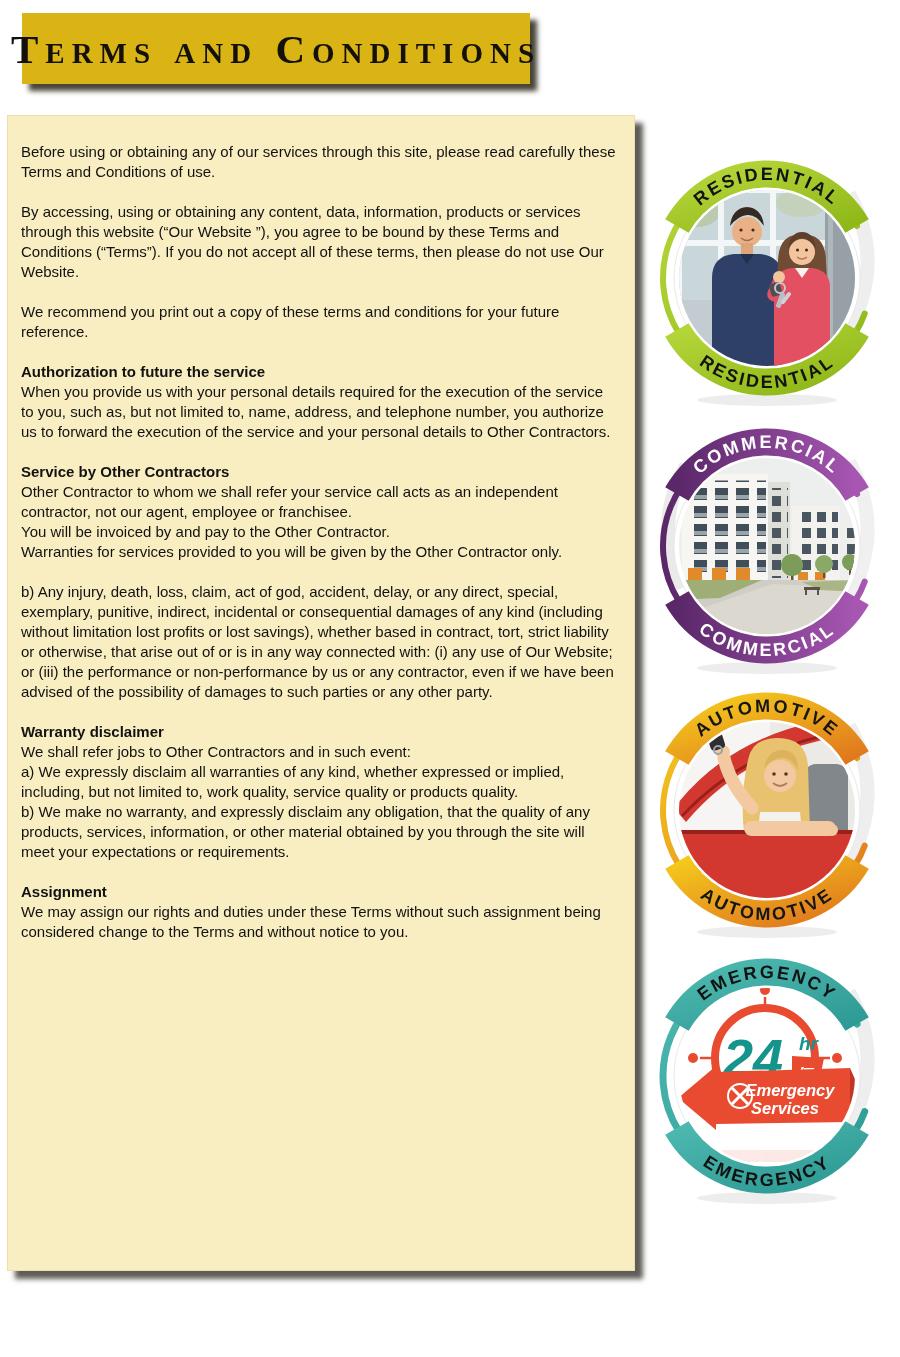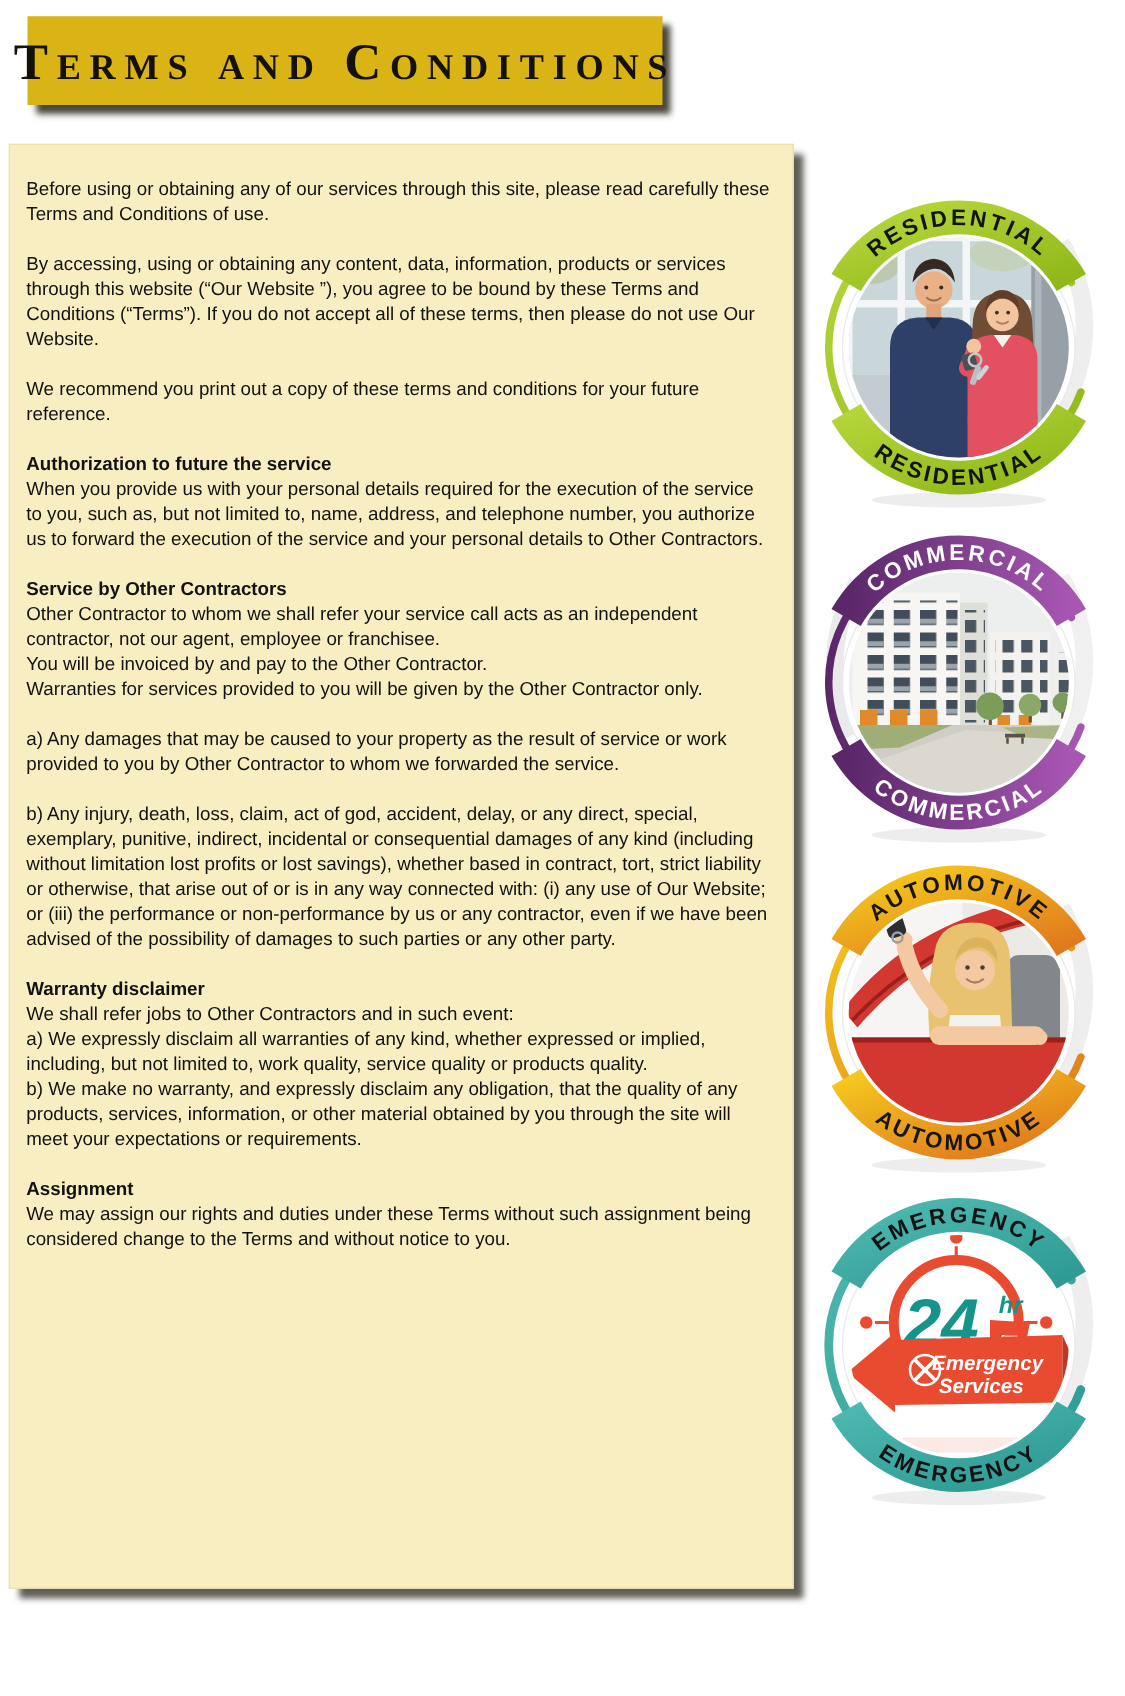--- a/index.html
+++ b/index.html
@@ -59,21 +59,20 @@
 <div class="banner">
   <h1>Terms and Conditions</h1>
 </div>
 
 <div class="sheet">
     <p>Before using or obtaining any of our services through this site, please read carefully these Terms and Conditions of use.</p>
     <p>By accessing, using or obtaining any content, data, information, products or services through this website (“Our Website ”), you agree to be bound by these Terms and Conditions (“Terms”). If you do not accept all of these terms, then please do not use Our Website.</p>
     <p>We recommend you print out a copy of these terms and conditions for your future reference.</p>
     <p><b>Authorization to future the service</b><br>When you provide us with your personal details required for the execution of the service to you, such as, but not limited to, name, address, and telephone number, you authorize us to forward the execution of the service and your personal details to Other Contractors.</p>
     <p><b>Service by Other Contractors</b><br>Other Contractor to whom we shall refer your service call acts as an independent contractor, not our agent, employee or franchisee.<br>You will be invoiced by and pay to the Other Contractor.<br>Warranties for services provided to you will be given by the Other Contractor only.</p>
-    <p>a) Any damages that may be caused to your property as the result of service or work provided to you by Other Contractor to whom we forwarded the service.</p>
     <p>b) Any injury, death, loss, claim, act of god, accident, delay, or any direct, special, exemplary, punitive, indirect, incidental or consequential damages of any kind (including without limitation lost profits or lost savings), whether based in contract, tort, strict liability or otherwise, that arise out of or is in any way connected with: (i) any use of Our Website; or (iii) the performance or non-performance by us or any contractor, even if we have been advised of the possibility of damages to such parties or any other party.</p>
     <p><b>Warranty disclaimer</b><br>We shall refer jobs to Other Contractors and in such event:<br>a) We expressly disclaim all warranties of any kind, whether expressed or implied, including, but not limited to, work quality, service quality or products quality.<br>b) We make no warranty, and expressly disclaim any obligation, that the quality of any products, services, information, or other material obtained by you through the site will meet your expectations or requirements.</p>
     <p><b>Assignment</b><br>We may assign our rights and duties under these Terms without such assignment being considered change to the Terms and without notice to you.</p>
   </div>
 
 <svg id="badge-residential" class="badge" viewBox="0 0 230 262">
   <defs>
     <linearGradient id="gradR" x1="0" y1="0" x2="1" y2="1">
       <stop offset="0" stop-color="#b5d63a"></stop>
         <stop offset="1" stop-color="#8fb718"></stop>

